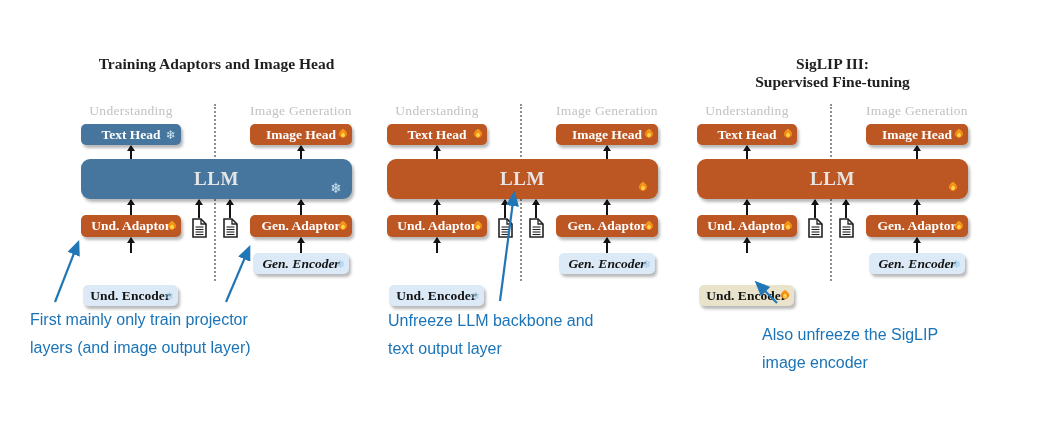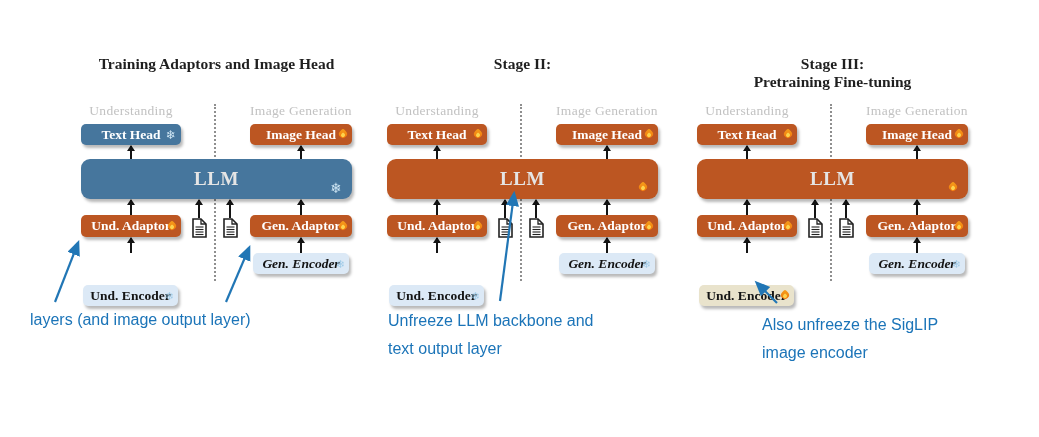--- a/index.html
+++ b/index.html
@@ -135,21 +135,20 @@
           <line x1="3.5" y1="9" x2="11.5" y2="9" stroke="#222" stroke-width="1.1"></line>
           <line x1="3.5" y1="11.5" x2="11.5" y2="11.5" stroke="#222" stroke-width="1.1"></line>
           <line x1="3.5" y1="14" x2="11.5" y2="14" stroke="#222" stroke-width="1.1"></line>
           <line x1="3.5" y1="16.5" x2="11.5" y2="16.5" stroke="#222" stroke-width="1.1"></line>
         </svg>
     </div>
   </section>
 
   <section class="panel" style="left:387px">
     <div class="ptitle">
-      <div>Stage II:</div>
     </div>
     <div class="divider"></div>
     <div class="col-label left">Understanding</div>
     <div class="col-label right">Image Generation</div>
 
     <div class="box small orange colL">
       <span class="box-label">Text Head</span>
       <span class="bicon"><i class="flame"></i></span>
     </div>
     <div class="box small orange colR">
@@ -206,22 +205,22 @@
           <line x1="3.5" y1="9" x2="11.5" y2="9" stroke="#222" stroke-width="1.1"></line>
           <line x1="3.5" y1="11.5" x2="11.5" y2="11.5" stroke="#222" stroke-width="1.1"></line>
           <line x1="3.5" y1="14" x2="11.5" y2="14" stroke="#222" stroke-width="1.1"></line>
           <line x1="3.5" y1="16.5" x2="11.5" y2="16.5" stroke="#222" stroke-width="1.1"></line>
         </svg>
     </div>
   </section>
 
   <section class="panel" style="left:697px">
     <div class="ptitle">
-      <div>Stage III:</div>
-      <div>Pretraining Fine-tuning</div>
+      <div>SigLIP III:</div>
+      <div>Supervised Fine-tuning</div>
     </div>
     <div class="divider"></div>
     <div class="col-label left">Understanding</div>
     <div class="col-label right">Image Generation</div>
 
     <div class="box small orange colL">
       <span class="box-label">Text Head</span>
       <span class="bicon"><i class="flame"></i></span>
     </div>
     <div class="box small orange colR">
@@ -277,27 +276,28 @@
           <path d="M9,1 v5 h5" fill="none" stroke="#222" stroke-width="1.3"></path>
           <line x1="3.5" y1="9" x2="11.5" y2="9" stroke="#222" stroke-width="1.1"></line>
           <line x1="3.5" y1="11.5" x2="11.5" y2="11.5" stroke="#222" stroke-width="1.1"></line>
           <line x1="3.5" y1="14" x2="11.5" y2="14" stroke="#222" stroke-width="1.1"></line>
           <line x1="3.5" y1="16.5" x2="11.5" y2="16.5" stroke="#222" stroke-width="1.1"></line>
         </svg>
     </div>
   </section>
 
   <div class="annotation" style="left:30px;top:306px">
+    <div>First mainly only train projector</div>
     <div>layers (and image output layer)</div>
   </div>
   <div class="annotation" style="left:388px;top:307px">
     <div>Unfreeze LLM backbone and</div>
     <div>text output layer</div>
   </div>
-  <div class="annotation" style="left:762px;top:311px">
+  <div class="annotation" style="left:762px;top:321px">
     <div>Also unfreeze the SigLIP</div>
     <div>image encoder</div>
   </div>
 
   <svg id="callouts" width="1039" height="437">
     <defs>
       <marker id="ah" markerWidth="8" markerHeight="8" refX="5.5" refY="3" orient="auto">
         <path d="M0,0 L7,3 L0,6 z" fill="#2176b5"></path>
       </marker>
     </defs>

